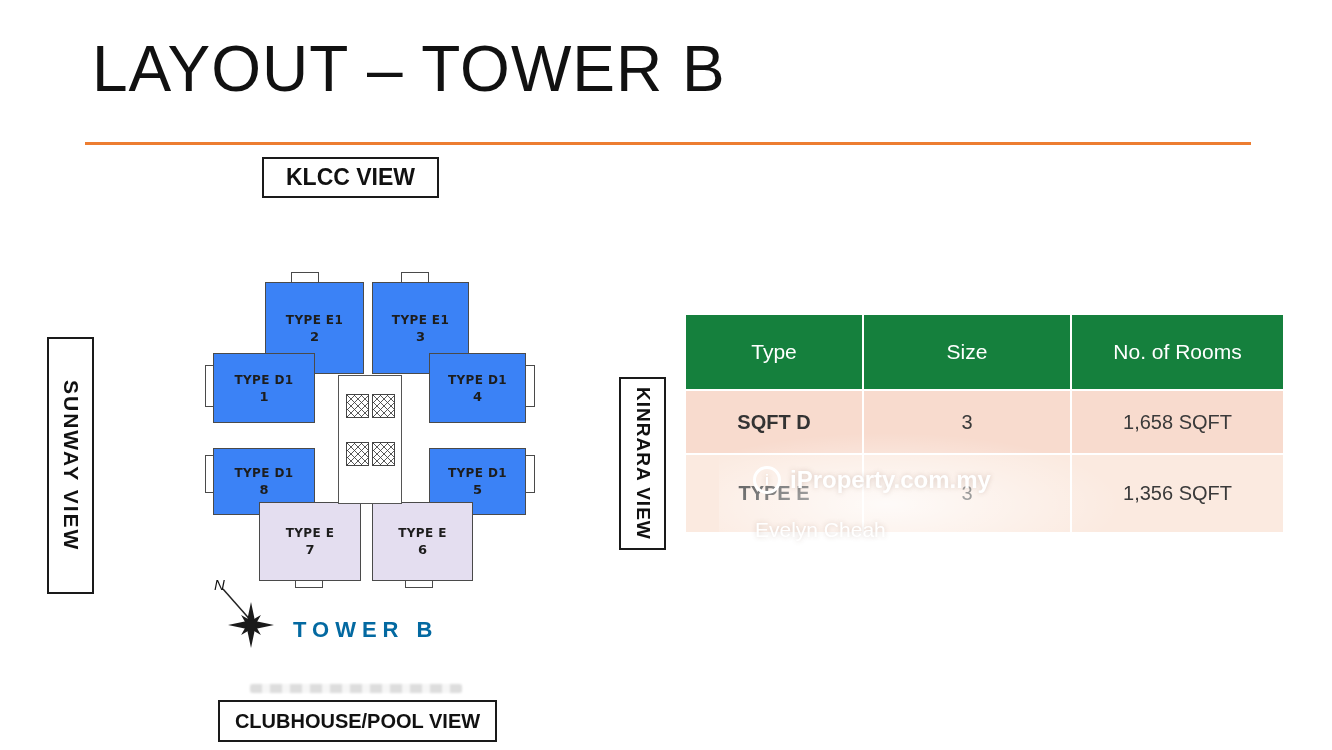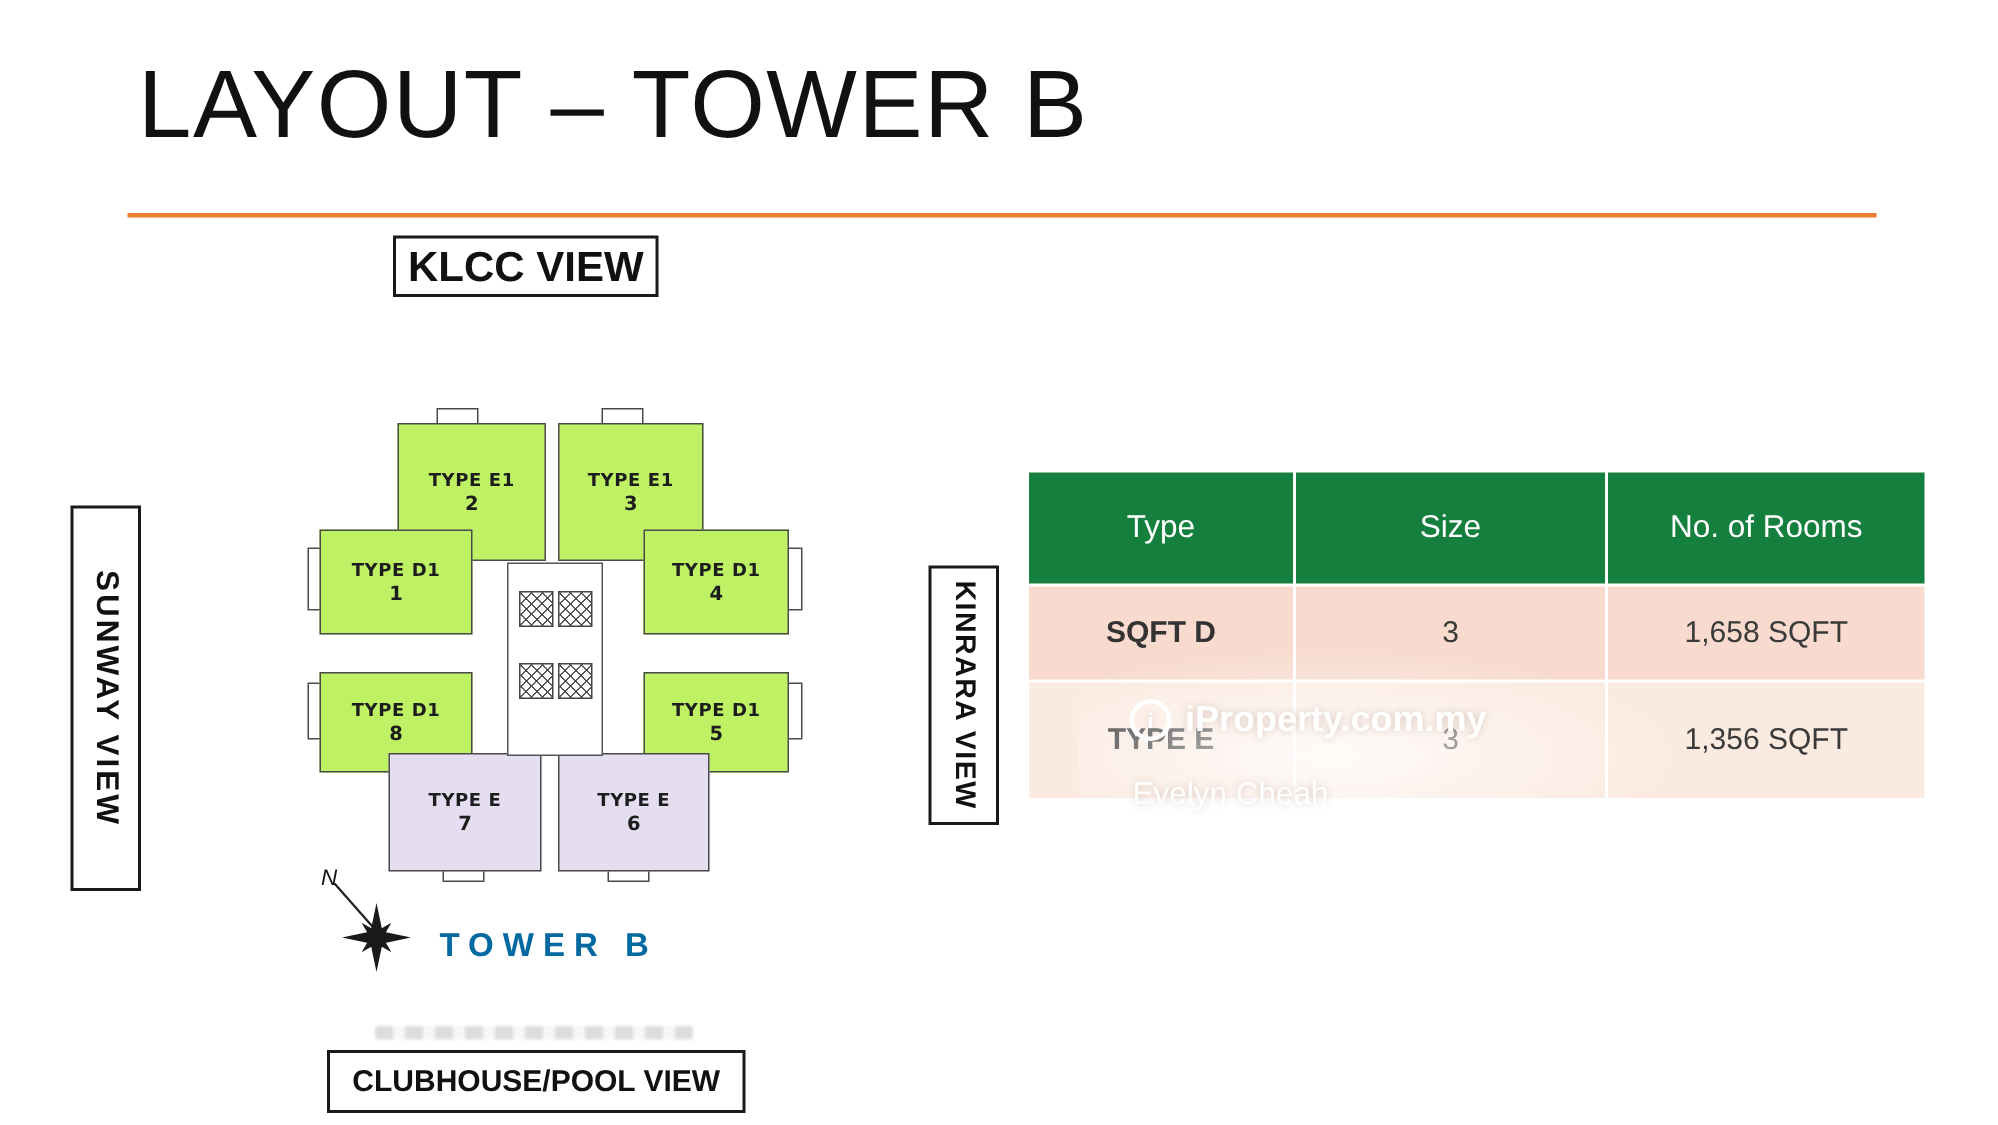--- a/index.html
+++ b/index.html
@@ -7,30 +7,30 @@
   #slide { position:relative; width:1332px; height:750px; background:#ffffff; overflow:hidden; }
 
   
   #title { position:absolute; left:92px; top:32px; margin:0; font-size:64px; font-weight:300;
            letter-spacing:1px; color:#111111; white-space:nowrap; }
   #title-divider { position:absolute; left:85px; top:142px; width:1166px; height:3px; background:#ED7D31; }
 
   
   .view-box { position:absolute; border:2px solid #1a1a1a; background:#ffffff; display:flex;
               align-items:center; justify-content:center; color:#111; font-weight:600; }
-  #view-top    { left:262px; top:157px; width:173px; height:37px; font-size:28px; }
+  #view-top    { left:262px; top:157px; width:173px; height:37px; font-size:23px; }
   #view-left   { left:47px;  top:337px; width:43px;  height:253px; font-size:21px;
                  writing-mode:vertical-rl; letter-spacing:2px; }
   #view-right  { left:619px; top:377px; width:43px;  height:169px; font-size:19px;
                  writing-mode:vertical-rl; letter-spacing:1px; }
   #view-bottom { left:218px; top:700px; width:275px; height:38px; font-size:20px; }
 
   
   #floorplan { position:absolute; left:205px; top:265px; width:330px; height:430px; }
-  .unit { position:absolute; border:1.3px solid #4a4a4a; background:#bef264; display:flex;
+  .unit { position:absolute; border:1.3px solid #4a4a4a; background:#3b82f6; display:flex;
           flex-direction:column; align-items:center; justify-content:center; gap:2px;
           font-family:"DejaVu Sans", sans-serif; }
   .unit .u-type { font-size:12px; font-weight:600; color:#1d1d1d; letter-spacing:0.4px; }
   .unit .u-num  { font-size:13px; font-weight:600; color:#1d1d1d; }
   .unit.hl { background:#E4DEF0; }
   .notch { position:absolute; border:1px solid #4a4a4a; background:#ffffff; }
   #core { position:absolute; left:133px; top:110px; width:62px; height:127px;
           border:1px solid #555; background:#ffffff; }
   .hatch { position:absolute; width:21px; height:22px; border:1px solid #444;
            background: repeating-linear-gradient(45deg, rgba(60,60,60,.85) 0 1px, transparent 1px 5px),

